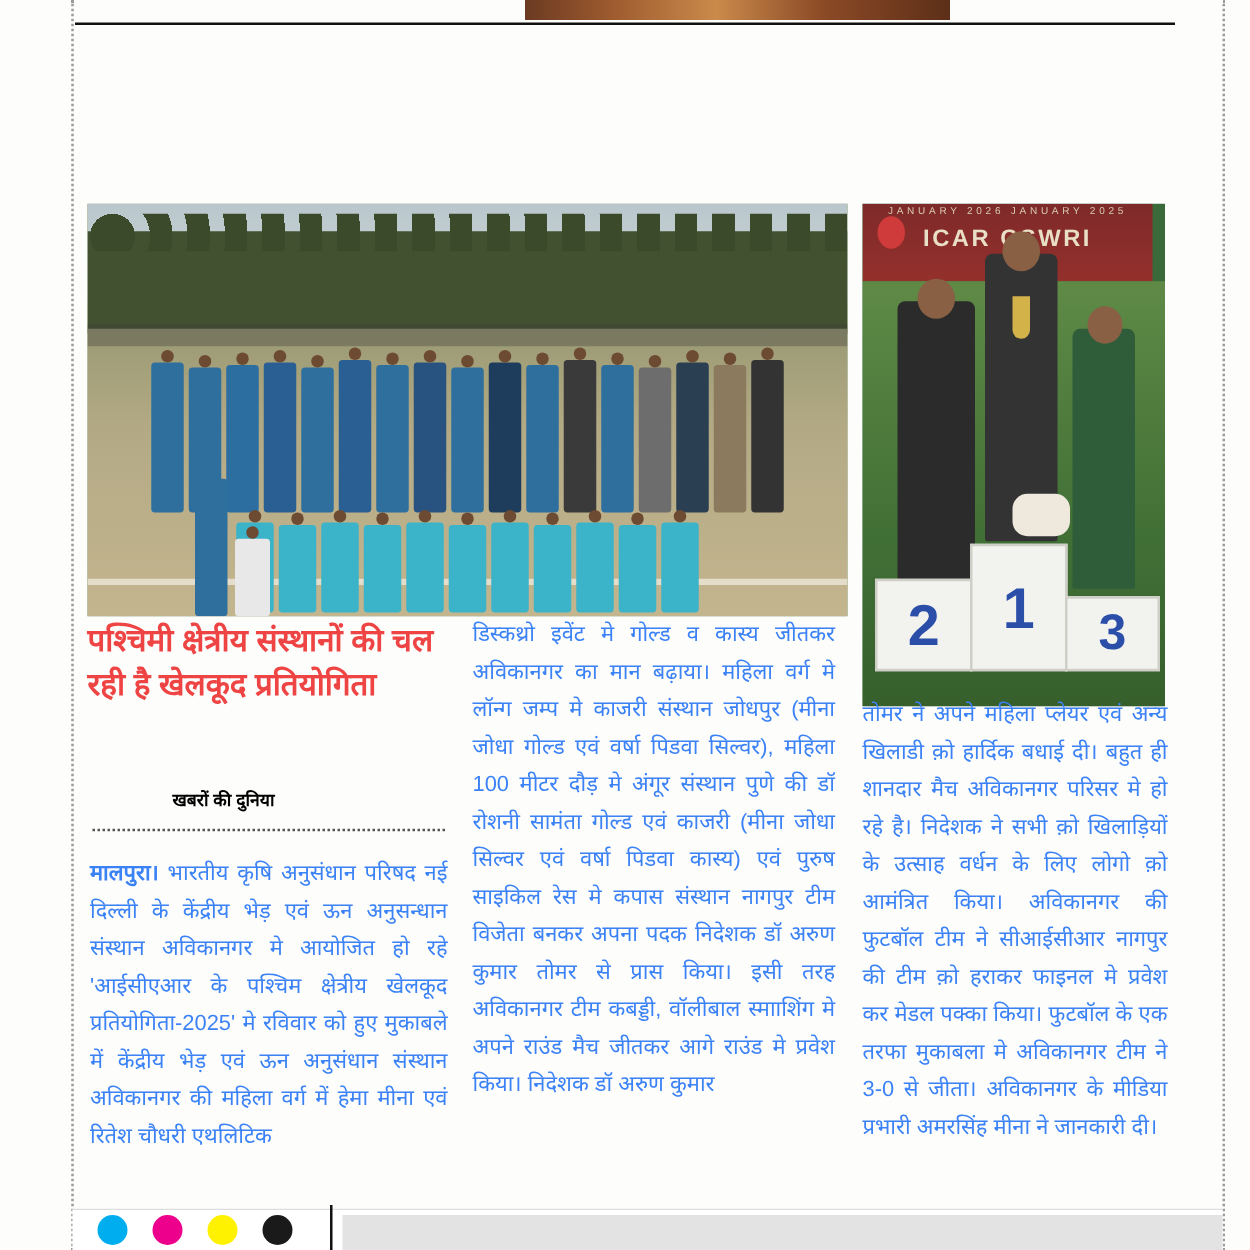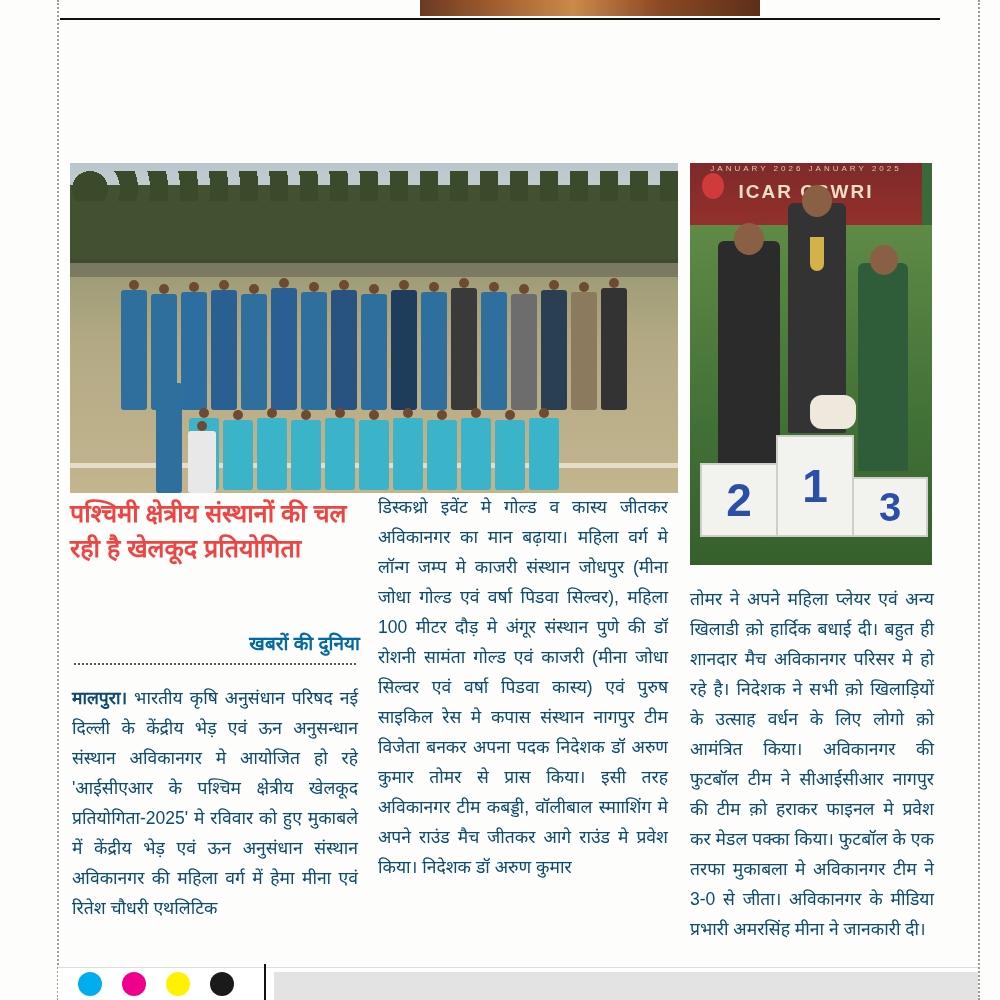--- a/index.html
+++ b/index.html
@@ -78,38 +78,38 @@
   .b2 span{font-size:46px;} .b1 span{font-size:46px;} .b3 span{font-size:40px;}
   .person{position:absolute;border-radius:6px 6px 2px 2px;}
   .balloon{position:absolute;width:22px;height:26px;border-radius:50%;background:#cf3a3a;top:10px;left:12px;}
   
   .subhead{
     position:absolute;top:496px;left:70px;width:290px;
     font-family:"Liberation Sans", sans-serif;
     font-weight:bold;font-size:25px;line-height:35px;color:#ef4444;
   }
   .byline{
-    position:absolute;top:630px;left:138px;width:222px;text-align:right;
-    font-family:"Liberation Sans", sans-serif;
-    font-weight:bold;font-size:19px;color:#0369a1;
+    position:absolute;top:630px;left:138px;width:222px;text-align:left;
+    font-family:"Liberation Sans", sans-serif;
+    font-weight:bold;font-size:14px;color:#000000;
   }
   .byline-rule{position:absolute;top:663px;left:74px;width:282px;height:0;border-top:2px dotted #555;}
   .col{
     position:absolute;
     font-family:"Liberation Sans", sans-serif;
     font-size:17.5px;
     line-height:30px;
-    color:#0c4a6e;
+    color:#3b82f6;
     text-align:justify;
     text-justify:inter-word;
   }
   .col1{top:683px;left:72px;width:286px;}
   .col1 b{font-weight:bold;}
   .col2{top:492px;left:378px;width:290px;}
-  .col3{top:584px;left:690px;width:244px;}
+  .col3{top:556px;left:690px;width:244px;}
   
   .regbar{position:absolute;left:58px;bottom:0;width:920px;height:32px;background:#fff;border-top:1px solid #ddd;}
   .dot{position:absolute;bottom:4px;width:24px;height:24px;border-radius:50%;}
   .dot-c{left:78px;background:#00aeef;}
   .dot-m{left:122px;background:#ec008c;}
   .dot-y{left:166px;background:#fff200;}
   .dot-k{left:210px;background:#1a1a1a;}
   .greybar{position:absolute;left:274px;bottom:0;width:704px;height:28px;background:#e3e3e3;}
   .vline{position:absolute;left:264px;bottom:0;width:2px;height:36px;background:#111;}
 </style>

